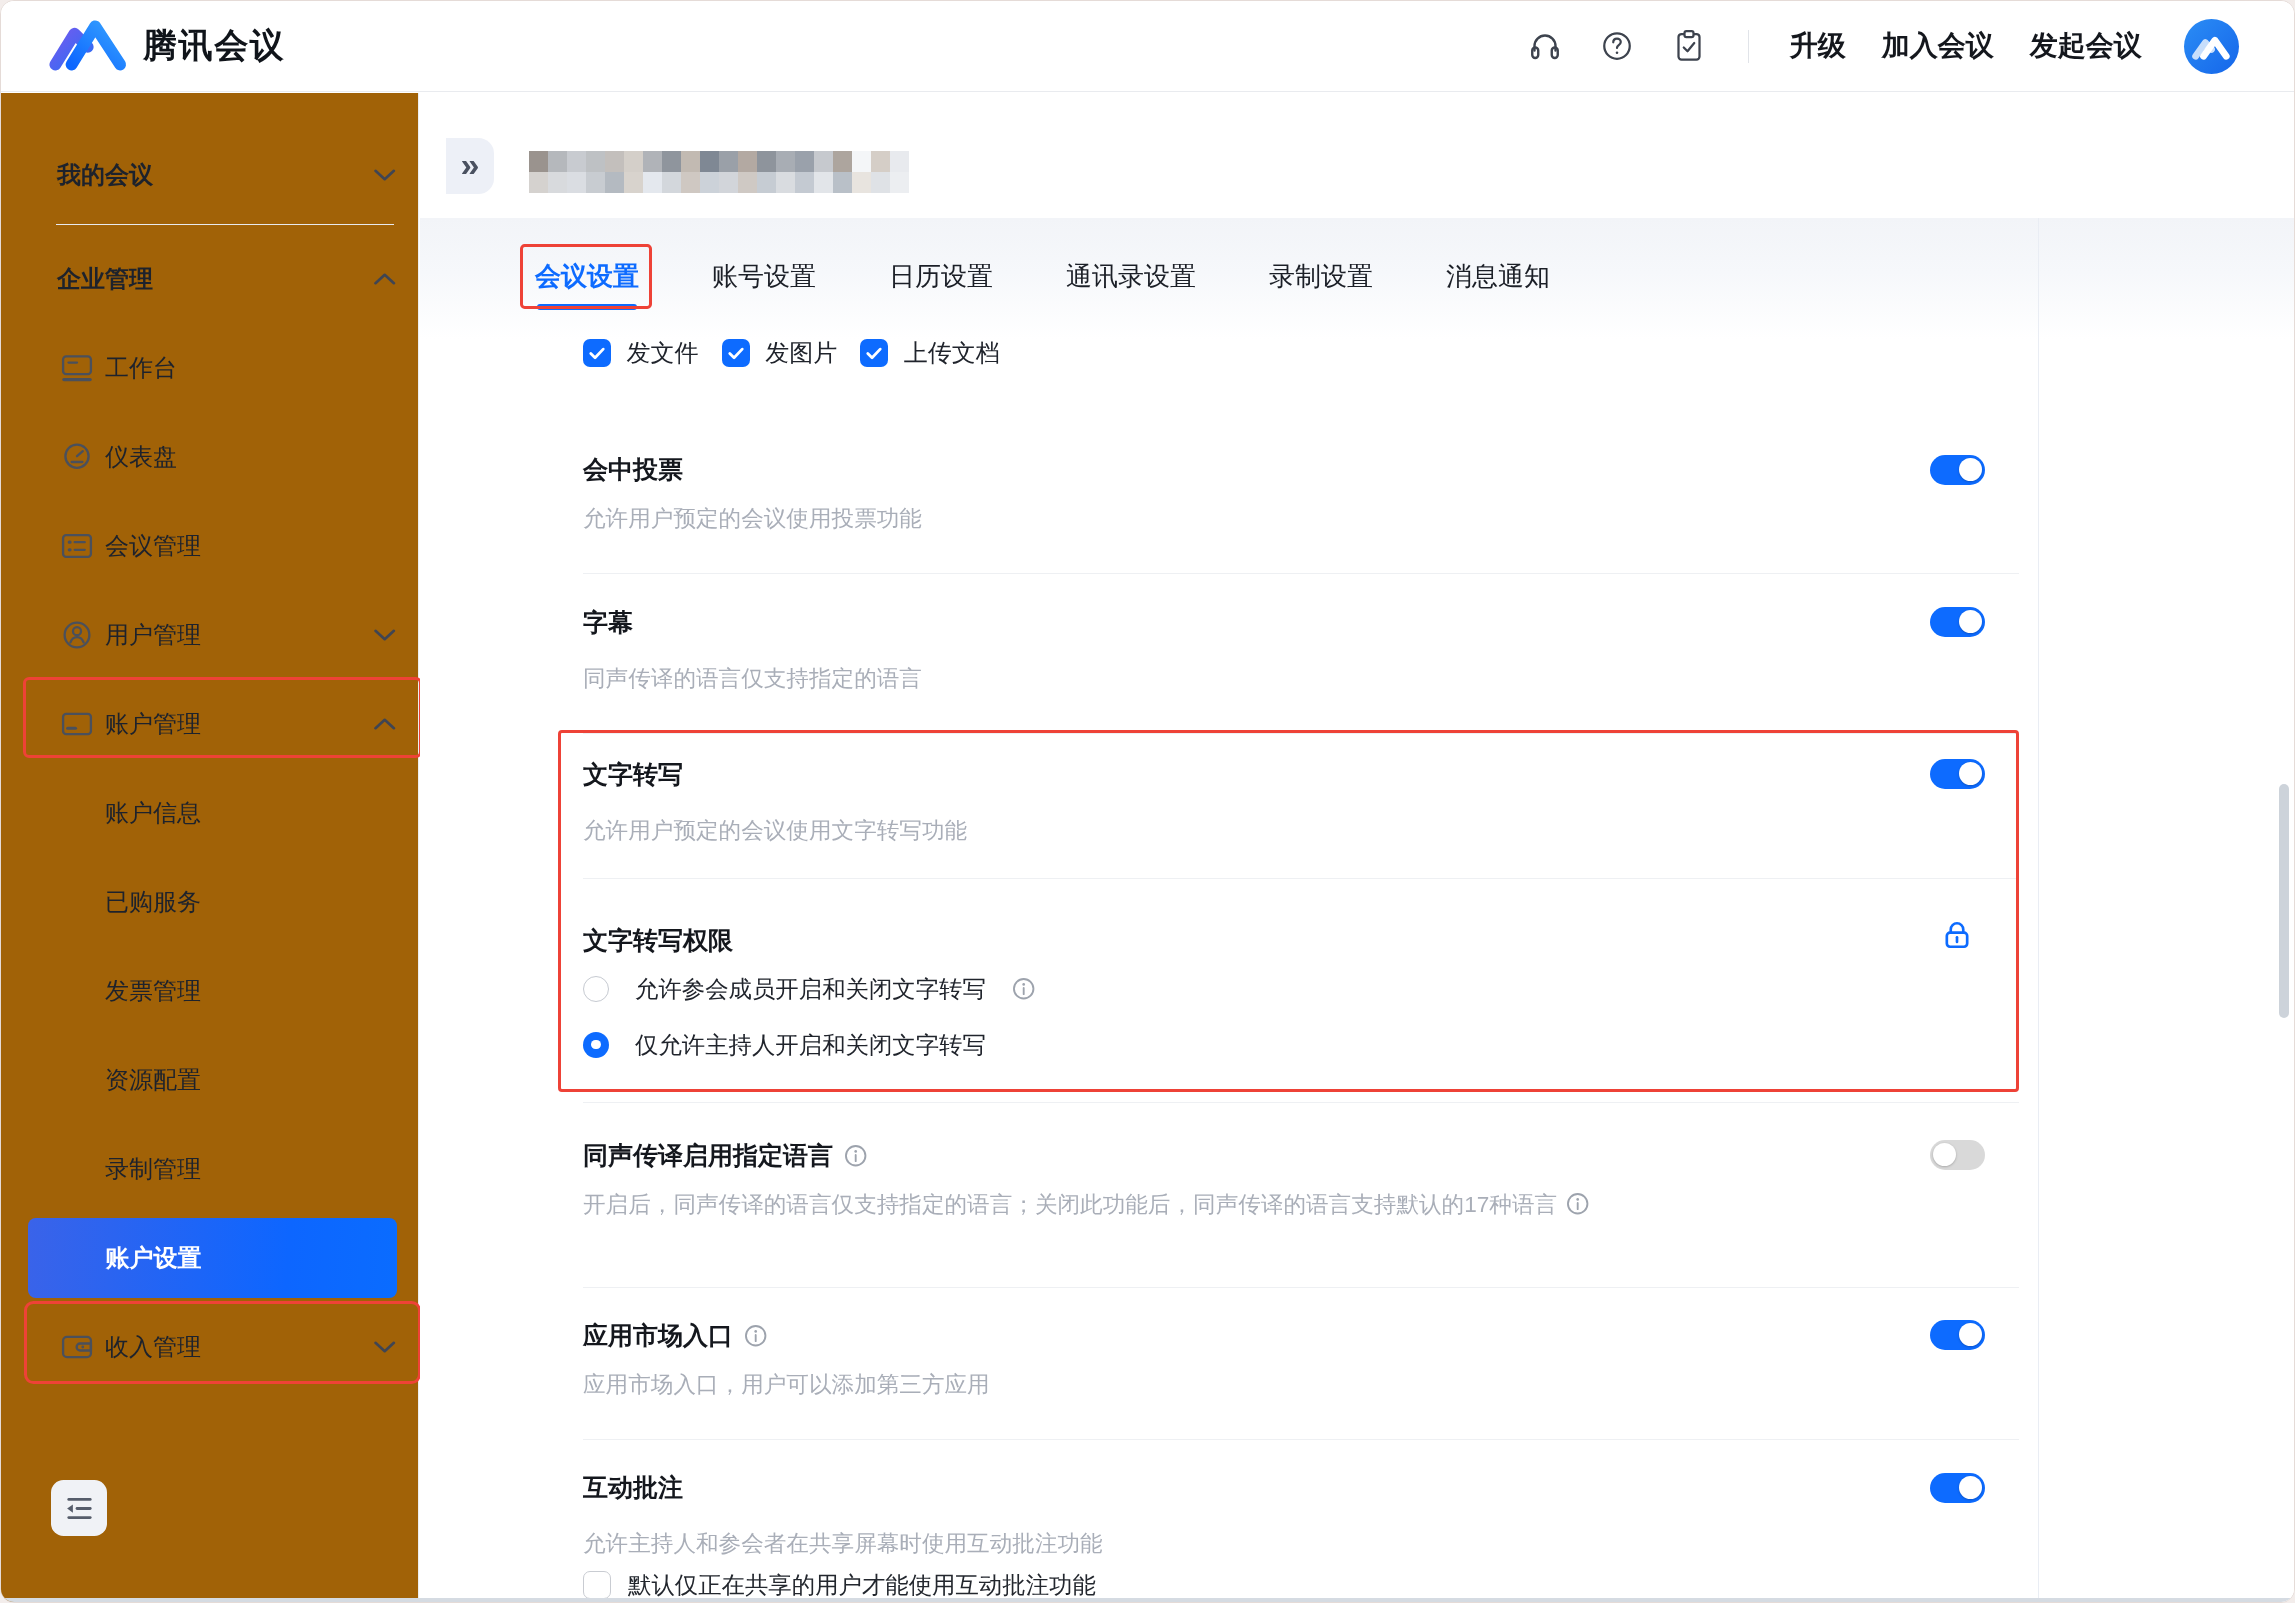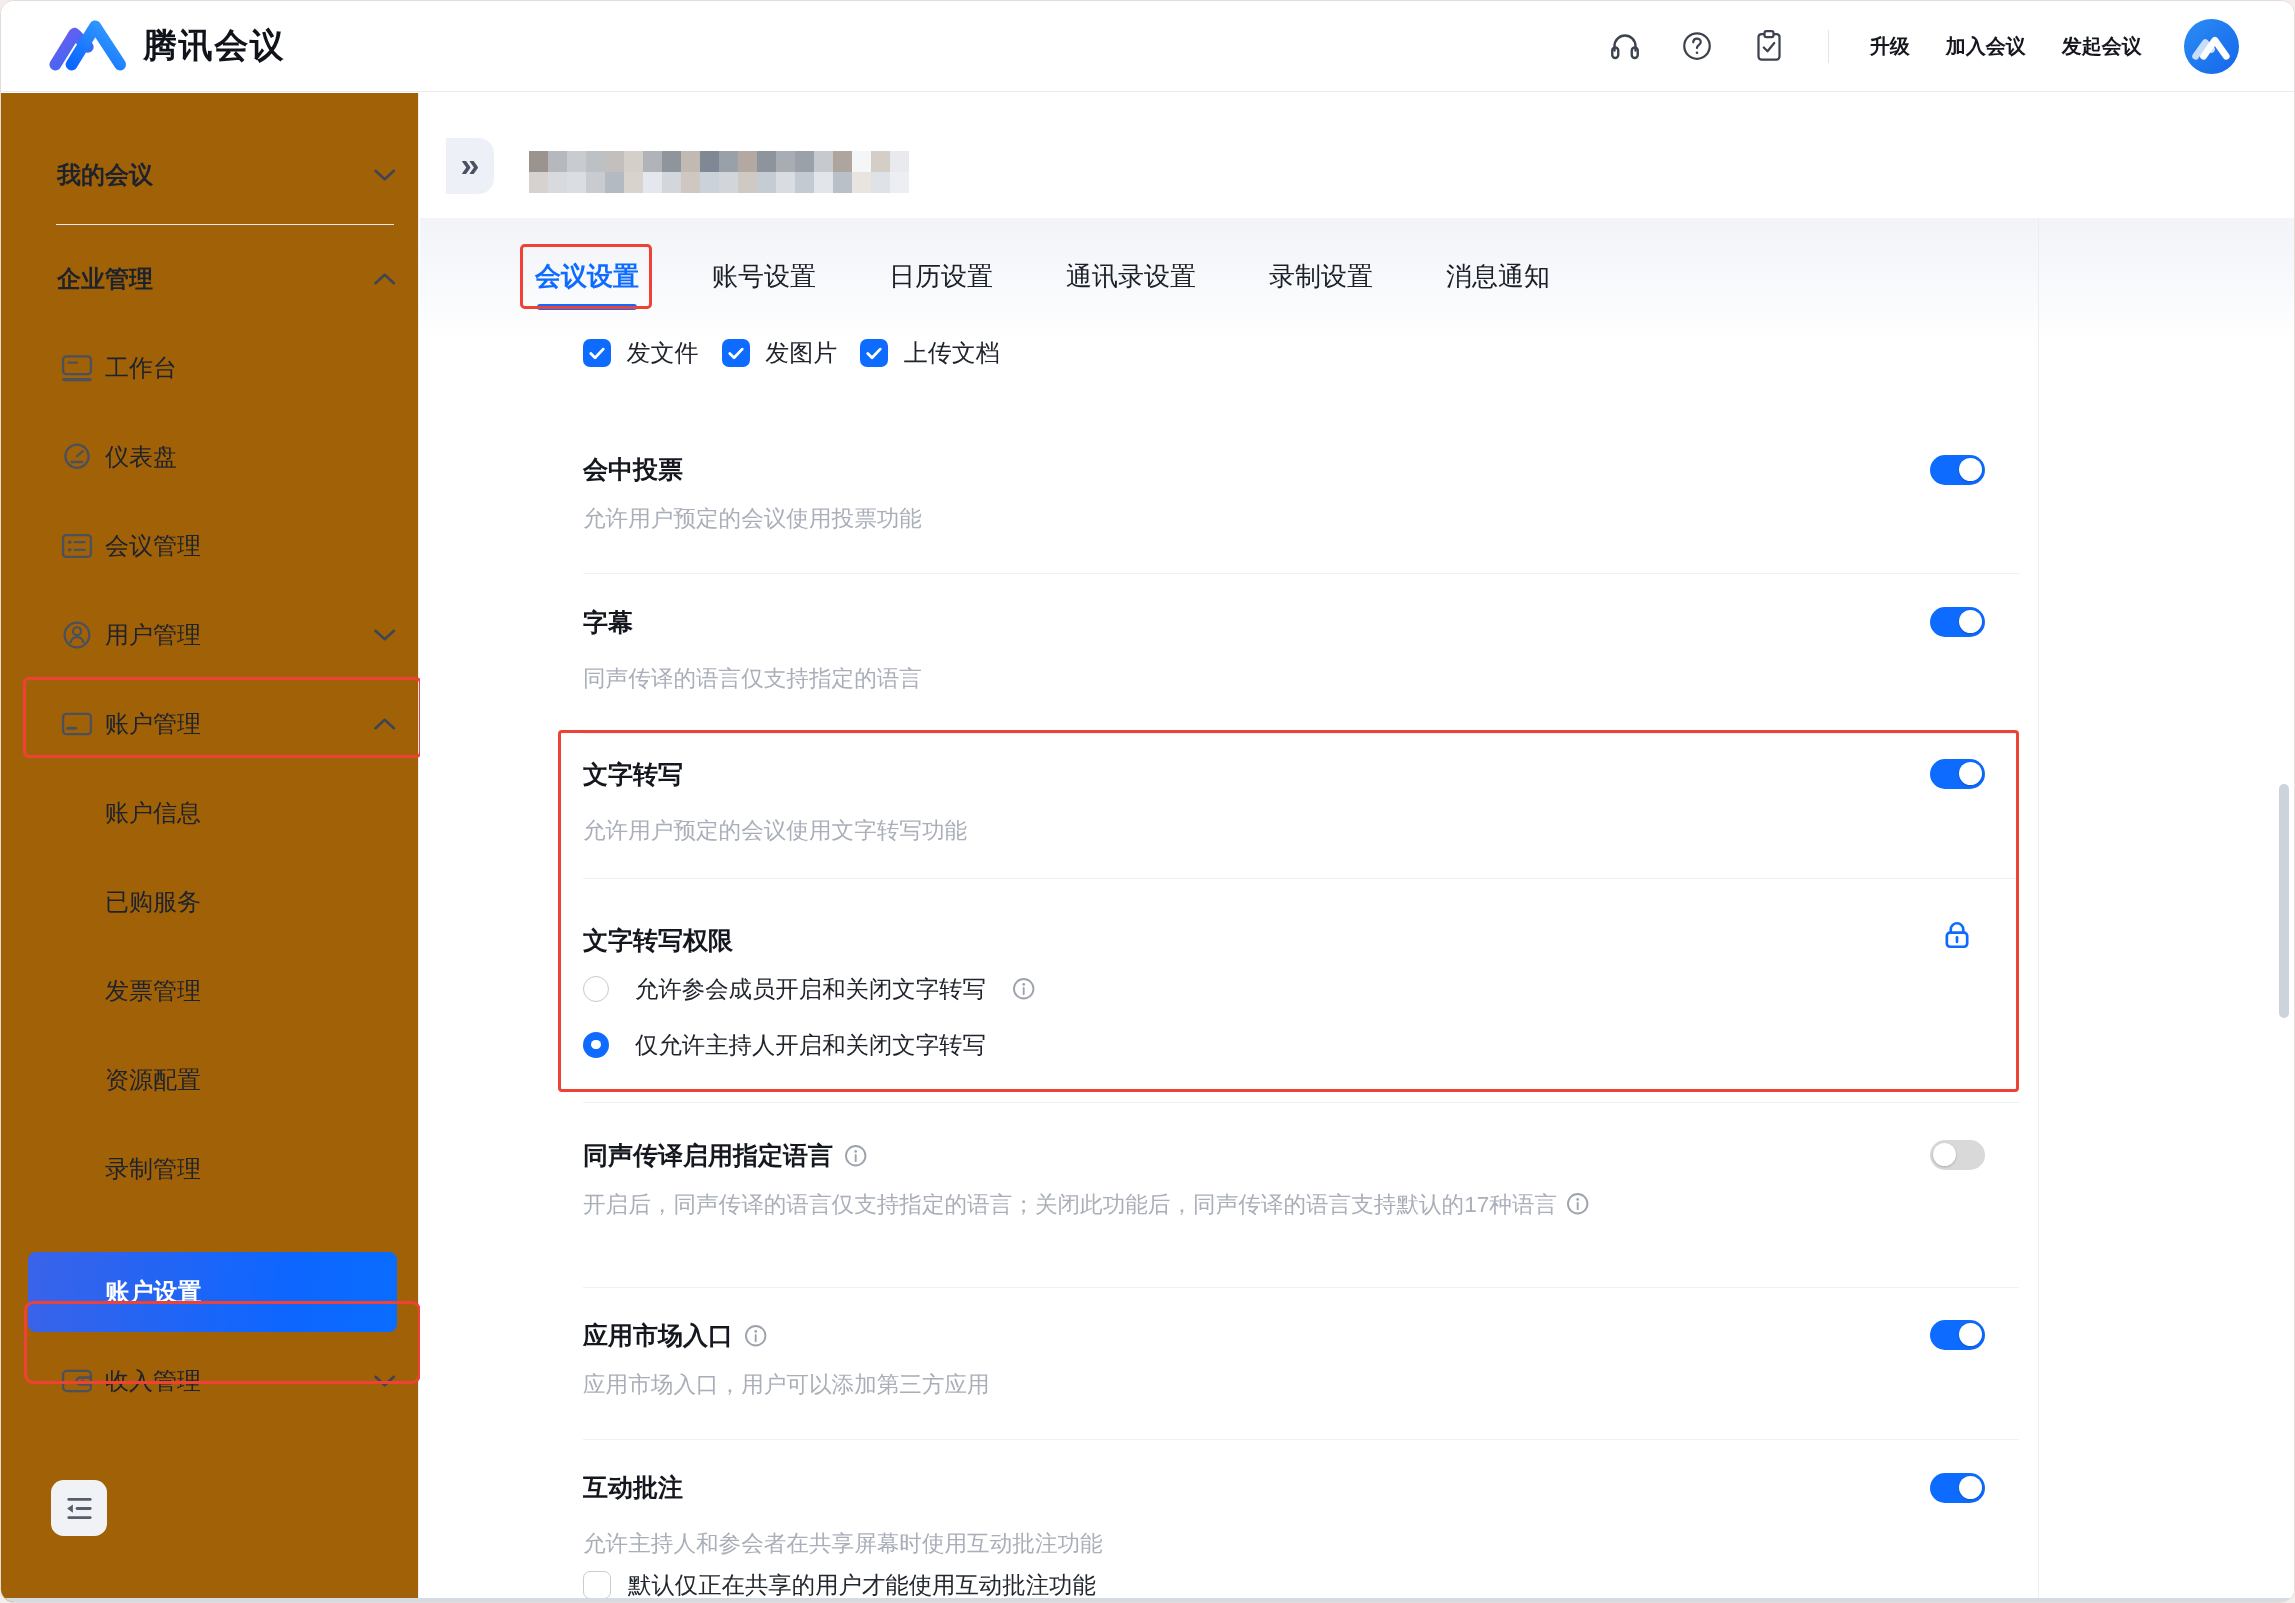--- a/index.html
+++ b/index.html
@@ -9,37 +9,37 @@
 
   
   header{position:absolute;top:0;left:0;right:0;height:91px;background:#fff;border-bottom:1.2px solid #e9ebef;display:flex;align-items:center;padding:0 55px 0 47px;}
   .brand{display:flex;align-items:center;gap:14px;}
   .logo-mark{width:81px;height:61px;display:inline-block;}
   .logo-text{font-size:34px;font-weight:700;color:#10141a;letter-spacing:1.6px;}
   .header-right{margin-left:auto;display:flex;align-items:center;gap:36px;}
   .hicon{width:36px;height:36px;color:#3d434e;display:inline-flex;cursor:pointer;}
   .hicon svg{width:100%;height:100%;}
   .vdiv{width:1.2px;height:33px;background:#e1e4e9;margin:0 4.7px;}
-  .hlink{font-size:20px;font-weight:600;color:#14171d;cursor:pointer;text-decoration:none;}
+  .hlink{font-size:28px;font-weight:600;color:#14171d;cursor:pointer;text-decoration:none;}
   .avatar{width:55px;height:55px;border-radius:50%;background:linear-gradient(135deg,#2b8df5,#1566ea);display:inline-flex;align-items:center;justify-content:center;cursor:pointer;margin-left:6.2px;}
   .avatar svg{width:45px;height:34px;}
 
   
   aside{position:absolute;top:92px;left:0;bottom:0;width:418px;background:#a16207;border-right:1.2px solid #eceef1;padding-top:37px;}
   .nav-row{position:relative;height:89px;display:flex;align-items:center;font-size:24px;color:#1d222c;cursor:pointer;}
   .nav-row.group{padding-left:56px;font-weight:600;}
   .nav-row.item{padding-left:59px;font-weight:500;}
   .nav-row.sub{padding-left:104px;font-weight:500;}
   .nav-icon{width:34px;height:34px;color:#4a505c;margin-right:11px;flex:0 0 auto;display:inline-flex;}
   .nav-icon svg{width:100%;height:100%;}
   .chev{position:absolute;right:22px;width:23.4px;height:14px;color:#3f4türk;color:#3f4553;display:inline-flex;}
   .chev svg{width:100%;height:100%;}
   .chev.up{transform:rotate(180deg);}
   .side-divider{height:1.2px;background:#e8eaee;margin:4.7px 0 9.4px 55px;width:338px;}
-  .nav-row.active-pill{padding-left:14px;margin-top:34px;}
+  .nav-row.active-pill{padding-left:14px;}
   .pill{position:absolute;top:4.7px;bottom:4.7px;left:26.5px;right:21px;border-radius:7.8px;
     background:linear-gradient(95deg,#3a63e9 0%,#0d66ff 70%,#0a6cff 100%);
     display:flex;align-items:center;padding-left:78px;color:#fff;font-weight:600;font-size:24px;}
   .collapse-btn{position:absolute;left:50px;top:1387px;width:56px;height:56px;border-radius:12.5px;background:#f0f2f6;border:none;display:flex;align-items:center;justify-content:center;color:#565d6b;cursor:pointer;}
   .collapse-btn svg{width:33px;height:33px;}
 
   
   main{position:absolute;top:92px;left:419px;right:0;bottom:0;background:#fff;overflow:hidden;}
   .band{position:absolute;top:125px;left:0;right:0;height:121px;background:linear-gradient(180deg,#f2f4f8 0%,#f6f8fb 45%,#ffffff 100%);}
   .expander{position:absolute;left:26px;top:45px;width:48px;height:56px;background:#edf0f7;border:none;border-radius:0 15.6px 15.6px 0;color:#4a5160;font-size:34px;font-weight:700;cursor:pointer;display:flex;align-items:center;justify-content:center;padding-bottom:4.7px;}

